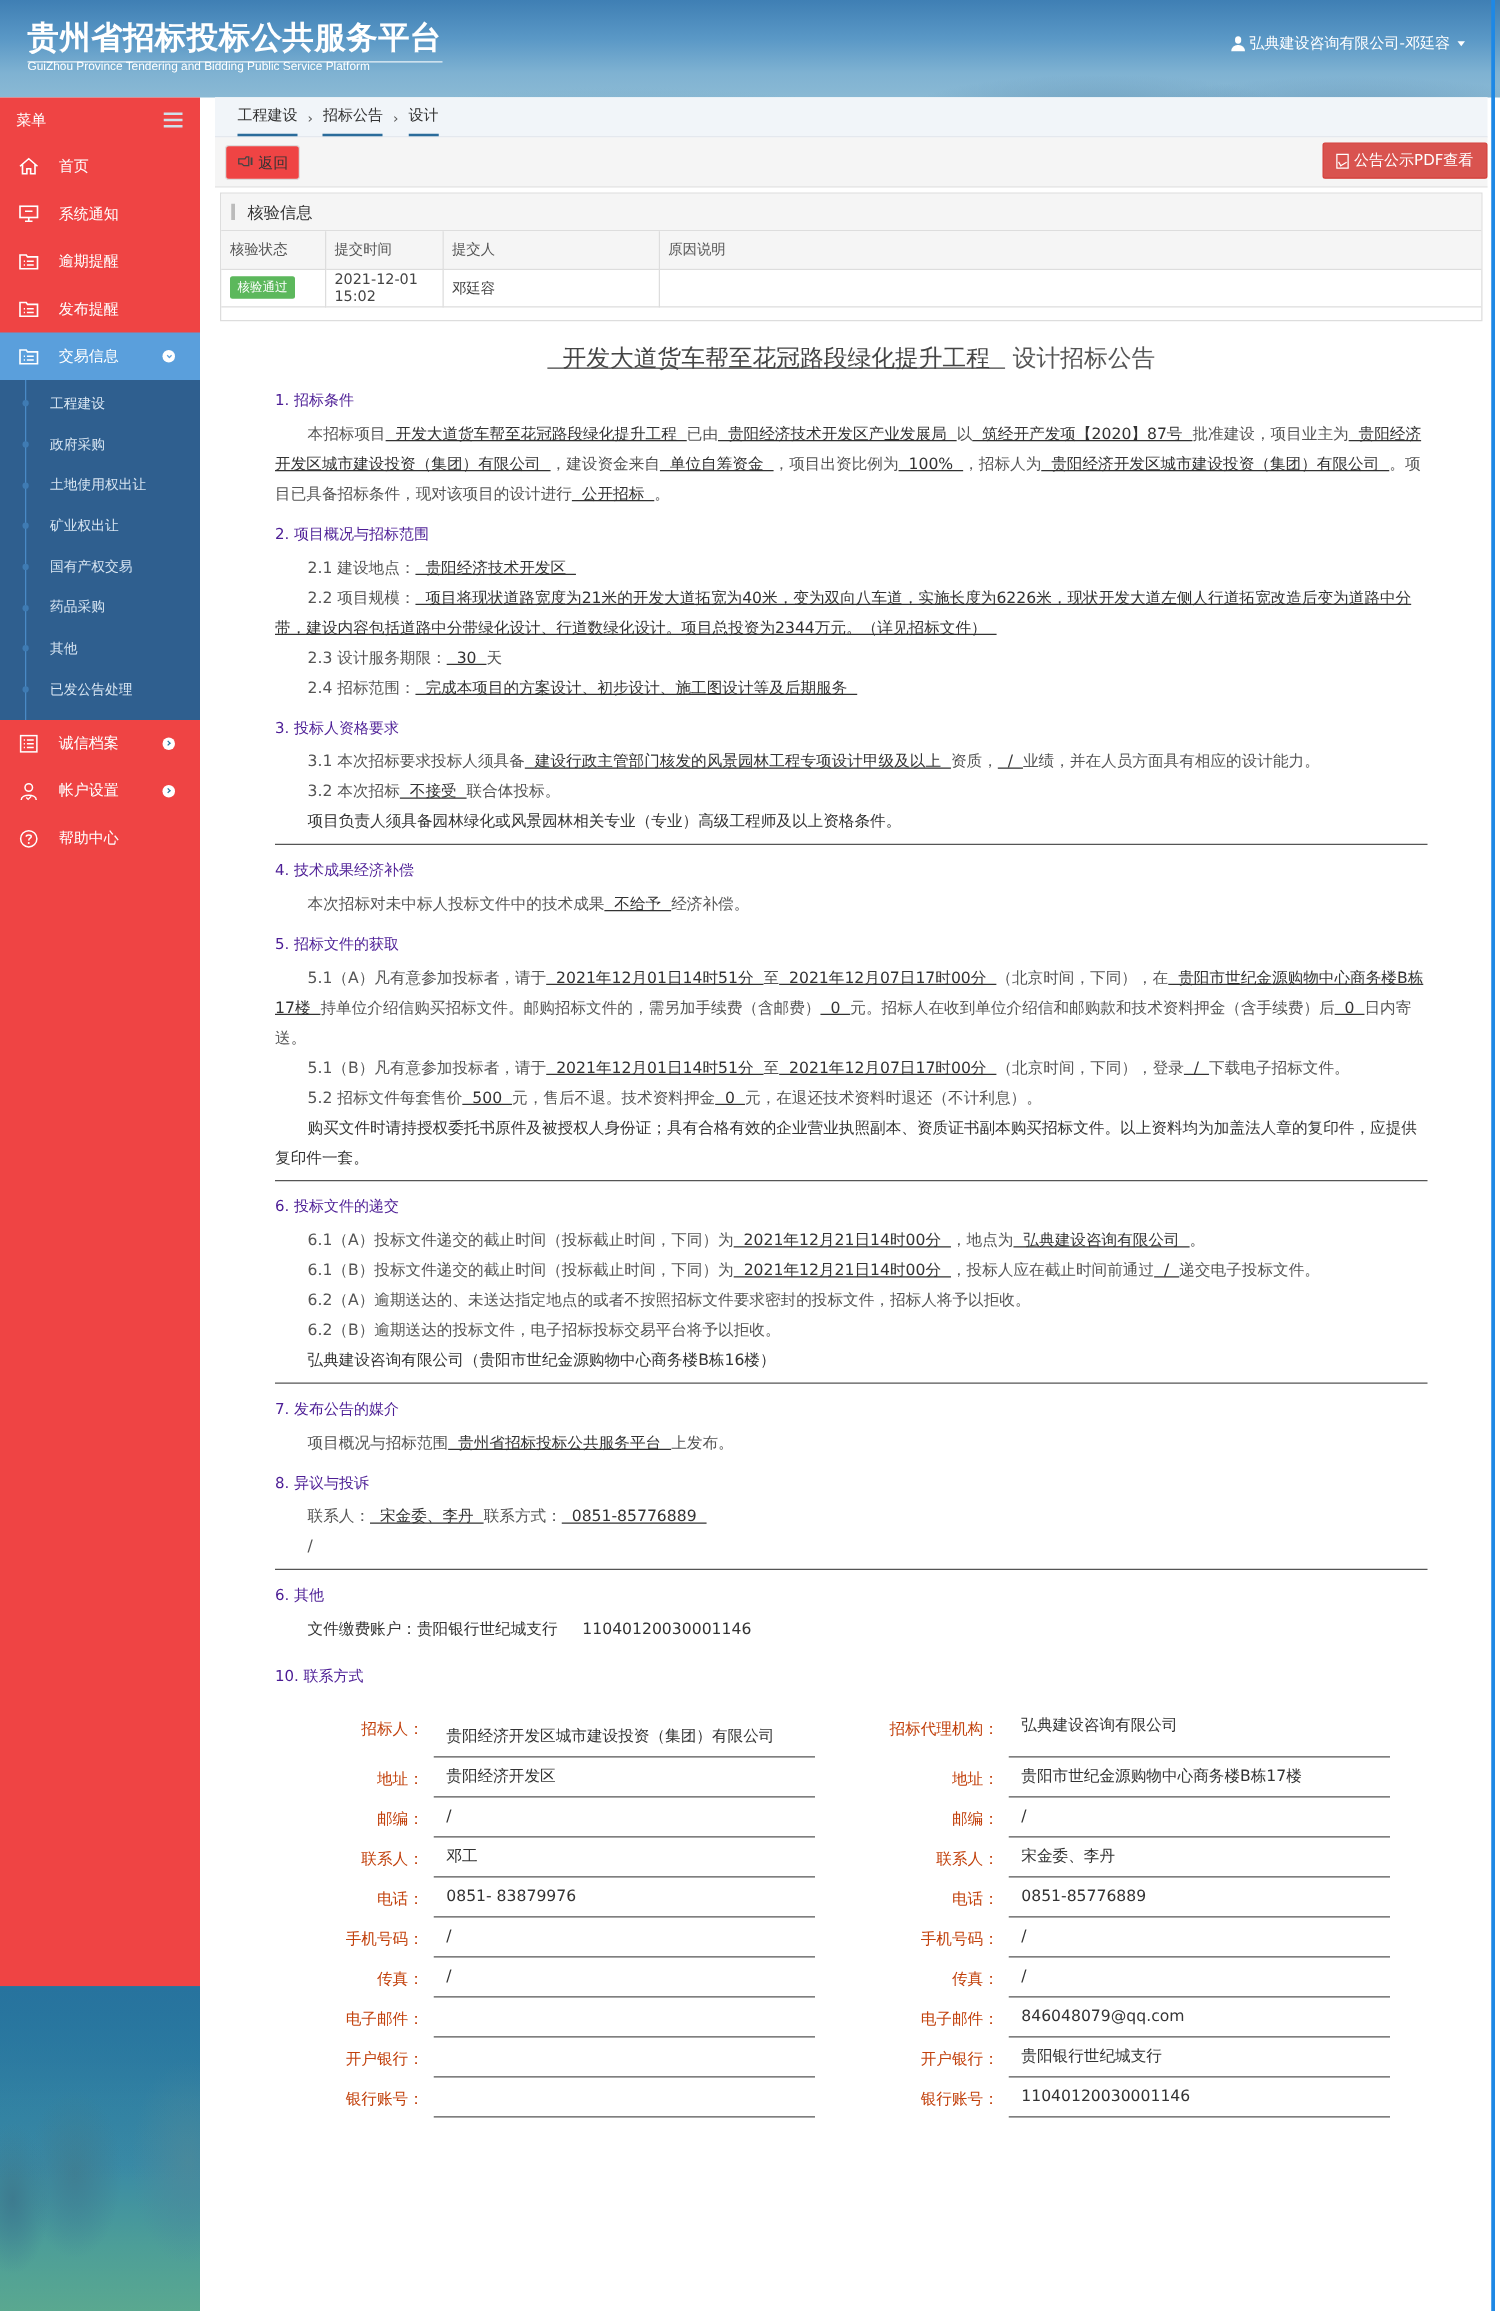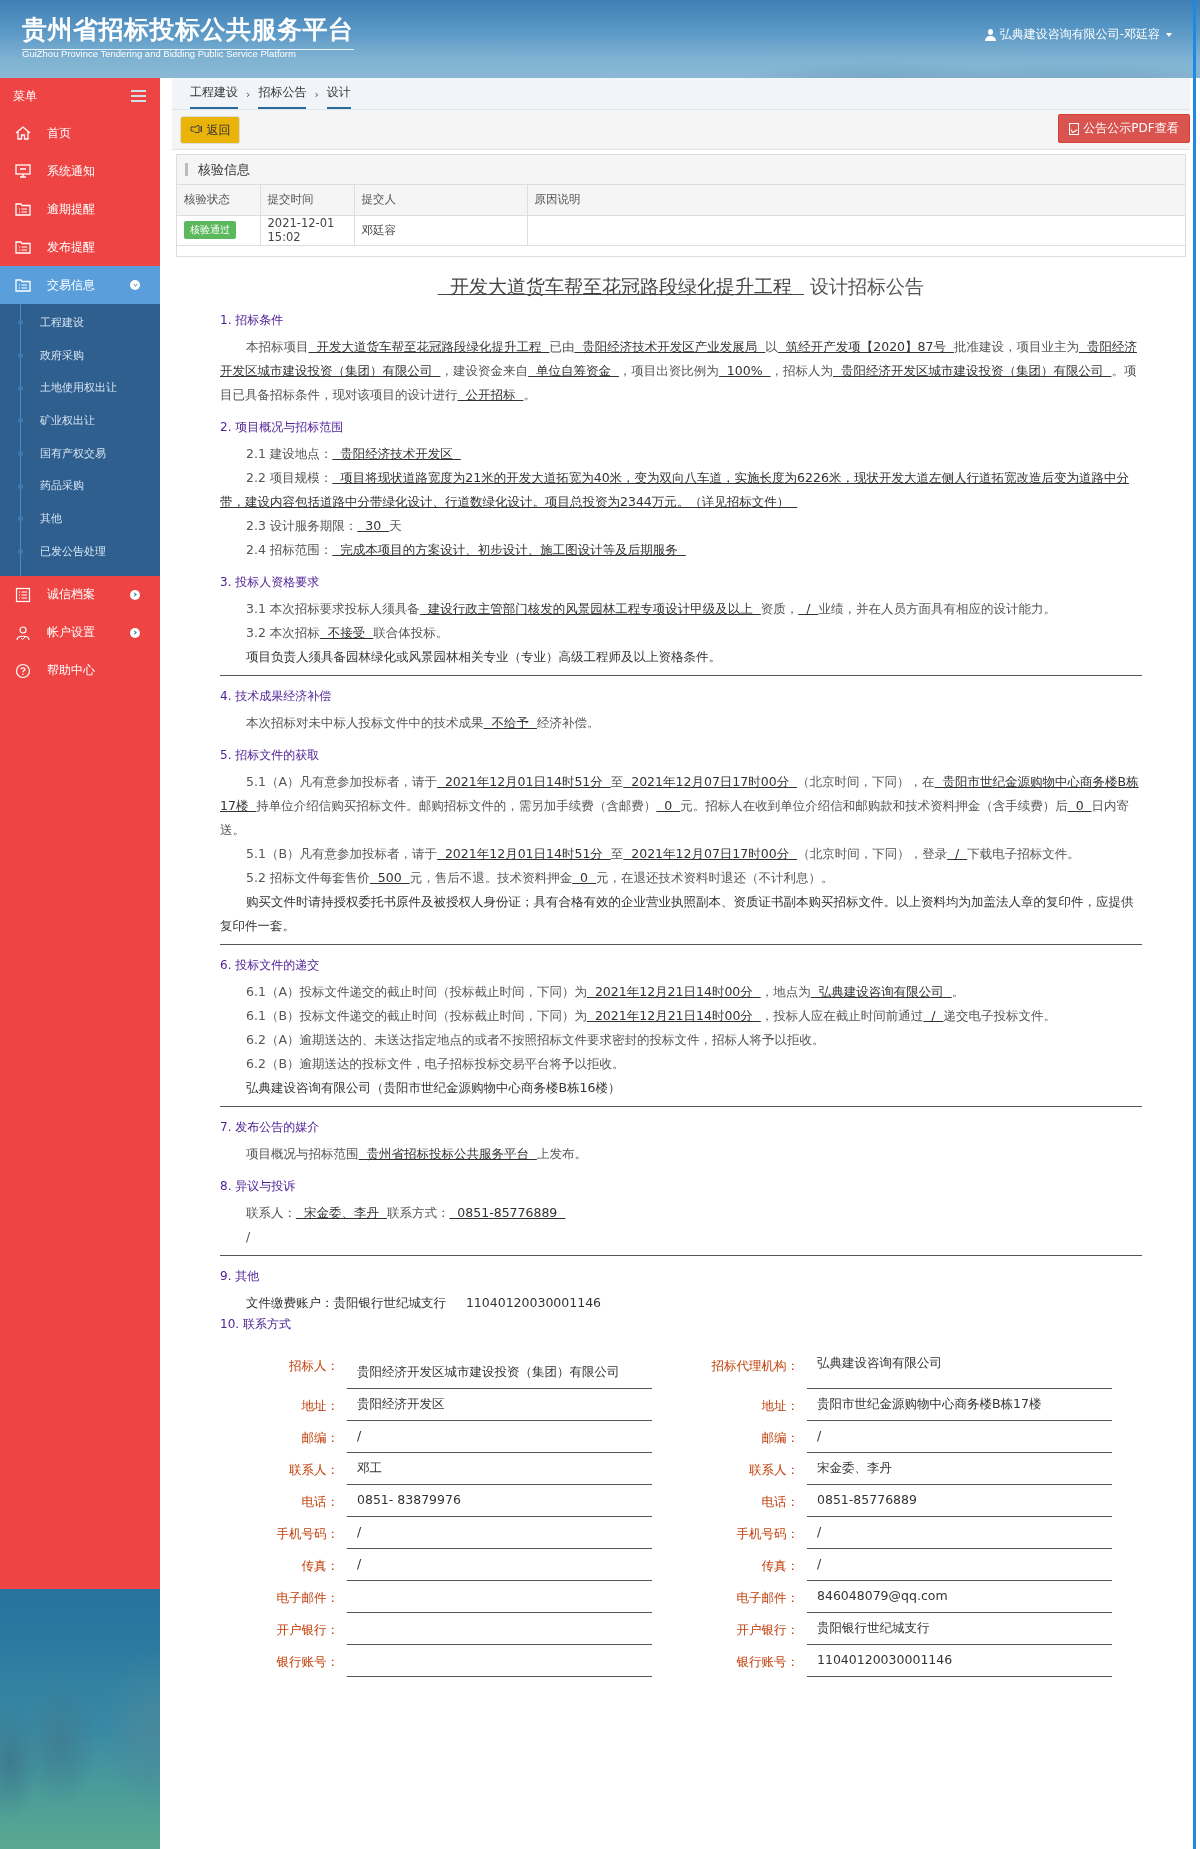--- a/index.html
+++ b/index.html
@@ -98,21 +98,21 @@
   .main { position: absolute; left: 172px; top: 78px; width: 1018px; height: 1771px; background: #fff; }
   .breadcrumb-bar {
     height: 32px; background: #f1f5f9; border-bottom: 1px solid #dfe4ea;
     display: flex; align-items: flex-end; padding-left: 18px;
   }
   .crumb { font-size: 12px; color: #333; padding-bottom: 6px; border-bottom: 2px solid #2b6c9b; margin-right: 8px; white-space: nowrap; cursor: pointer; }
   .crumb-sep { font-size: 11px; color: #555; margin-right: 8px; padding-bottom: 8px; }
   .toolbar { height: 40px; background: #f5f5f5; border-bottom: 1px solid #e3e3e3; position: relative; }
   .btn-back {
     position: absolute; left: 8px; top: 6px; height: 28px; width: 60px;
-    background: #eab308; border: 1px solid #ddd; border-radius: 3px;
+    background: #ef4444; border: 1px solid #ddd; border-radius: 3px;
     font-size: 12px; color: #333; display: flex; align-items: center; justify-content: center; gap: 3px; cursor: pointer;
   }
   .btn-pdf {
     position: absolute; right: 0; top: 4px; height: 29px; width: 132px;
     background: #d9534f; border: 1px solid #d43f3a; border-radius: 2px; color: #fff;
     font-size: 12px; display: flex; align-items: center; justify-content: center; gap: 4px; cursor: pointer;
   }
   .pdf-icon { width: 10px; height: 12px; border: 1.3px solid #fff; position: relative; display: inline-block; }
   .pdf-icon::after { content: ""; position: absolute; left: 1px; top: 4px; width: 5px; height: 3px; border-left: 1.3px solid #fff; border-bottom: 1.3px solid #fff; transform: rotate(-30deg); }
 
@@ -357,24 +357,24 @@
     <div class="hr-rule"></div>
 
     <div class="sec-h">7. 发布公告的媒介</div>
     <div class="para sub"><span>项目概况与招标范围</span><span class="u">&nbsp;&nbsp;贵州省招标投标公共服务平台&nbsp;&nbsp;</span><span>上发布。</span></div>
 
     <div class="sec-h">8. 异议与投诉</div>
     <div class="para sub"><span>联系人：</span><span class="u">&nbsp;&nbsp;宋金委、李丹&nbsp;&nbsp;</span><span>联系方式：</span><span class="u">&nbsp;&nbsp;0851-85776889&nbsp;&nbsp;</span></div>
     <div class="para sub">/</div>
     <div class="hr-rule"></div>
 
-    <div class="sec-h">9. 其他</div>
+    <div class="sec-h">6. 其他</div>
     <div class="para sub dark"><span>文件缴费账户：贵阳银行世纪城支行</span>&nbsp;&nbsp;&nbsp;&nbsp;&nbsp;<span>11040120030001146</span></div>
 
-    <div class="sec-h" style="margin-top:1px">10. 联系方式</div>
+    <div class="sec-h" style="margin-top:18px">10. 联系方式</div>
     <div class="contact-grid">
       <div>
         <div class="c-row" style="min-height:48px">
             <span class="c-label" style="padding-bottom:14px">招标人：</span>
             <span class="c-val">贵阳经济开发区城市建设投资（集团）有限公司</span>
           </div>
         <div class="c-row">
             <span class="c-label">地址：</span>
             <span class="c-val">贵阳经济开发区</span>
           </div>

